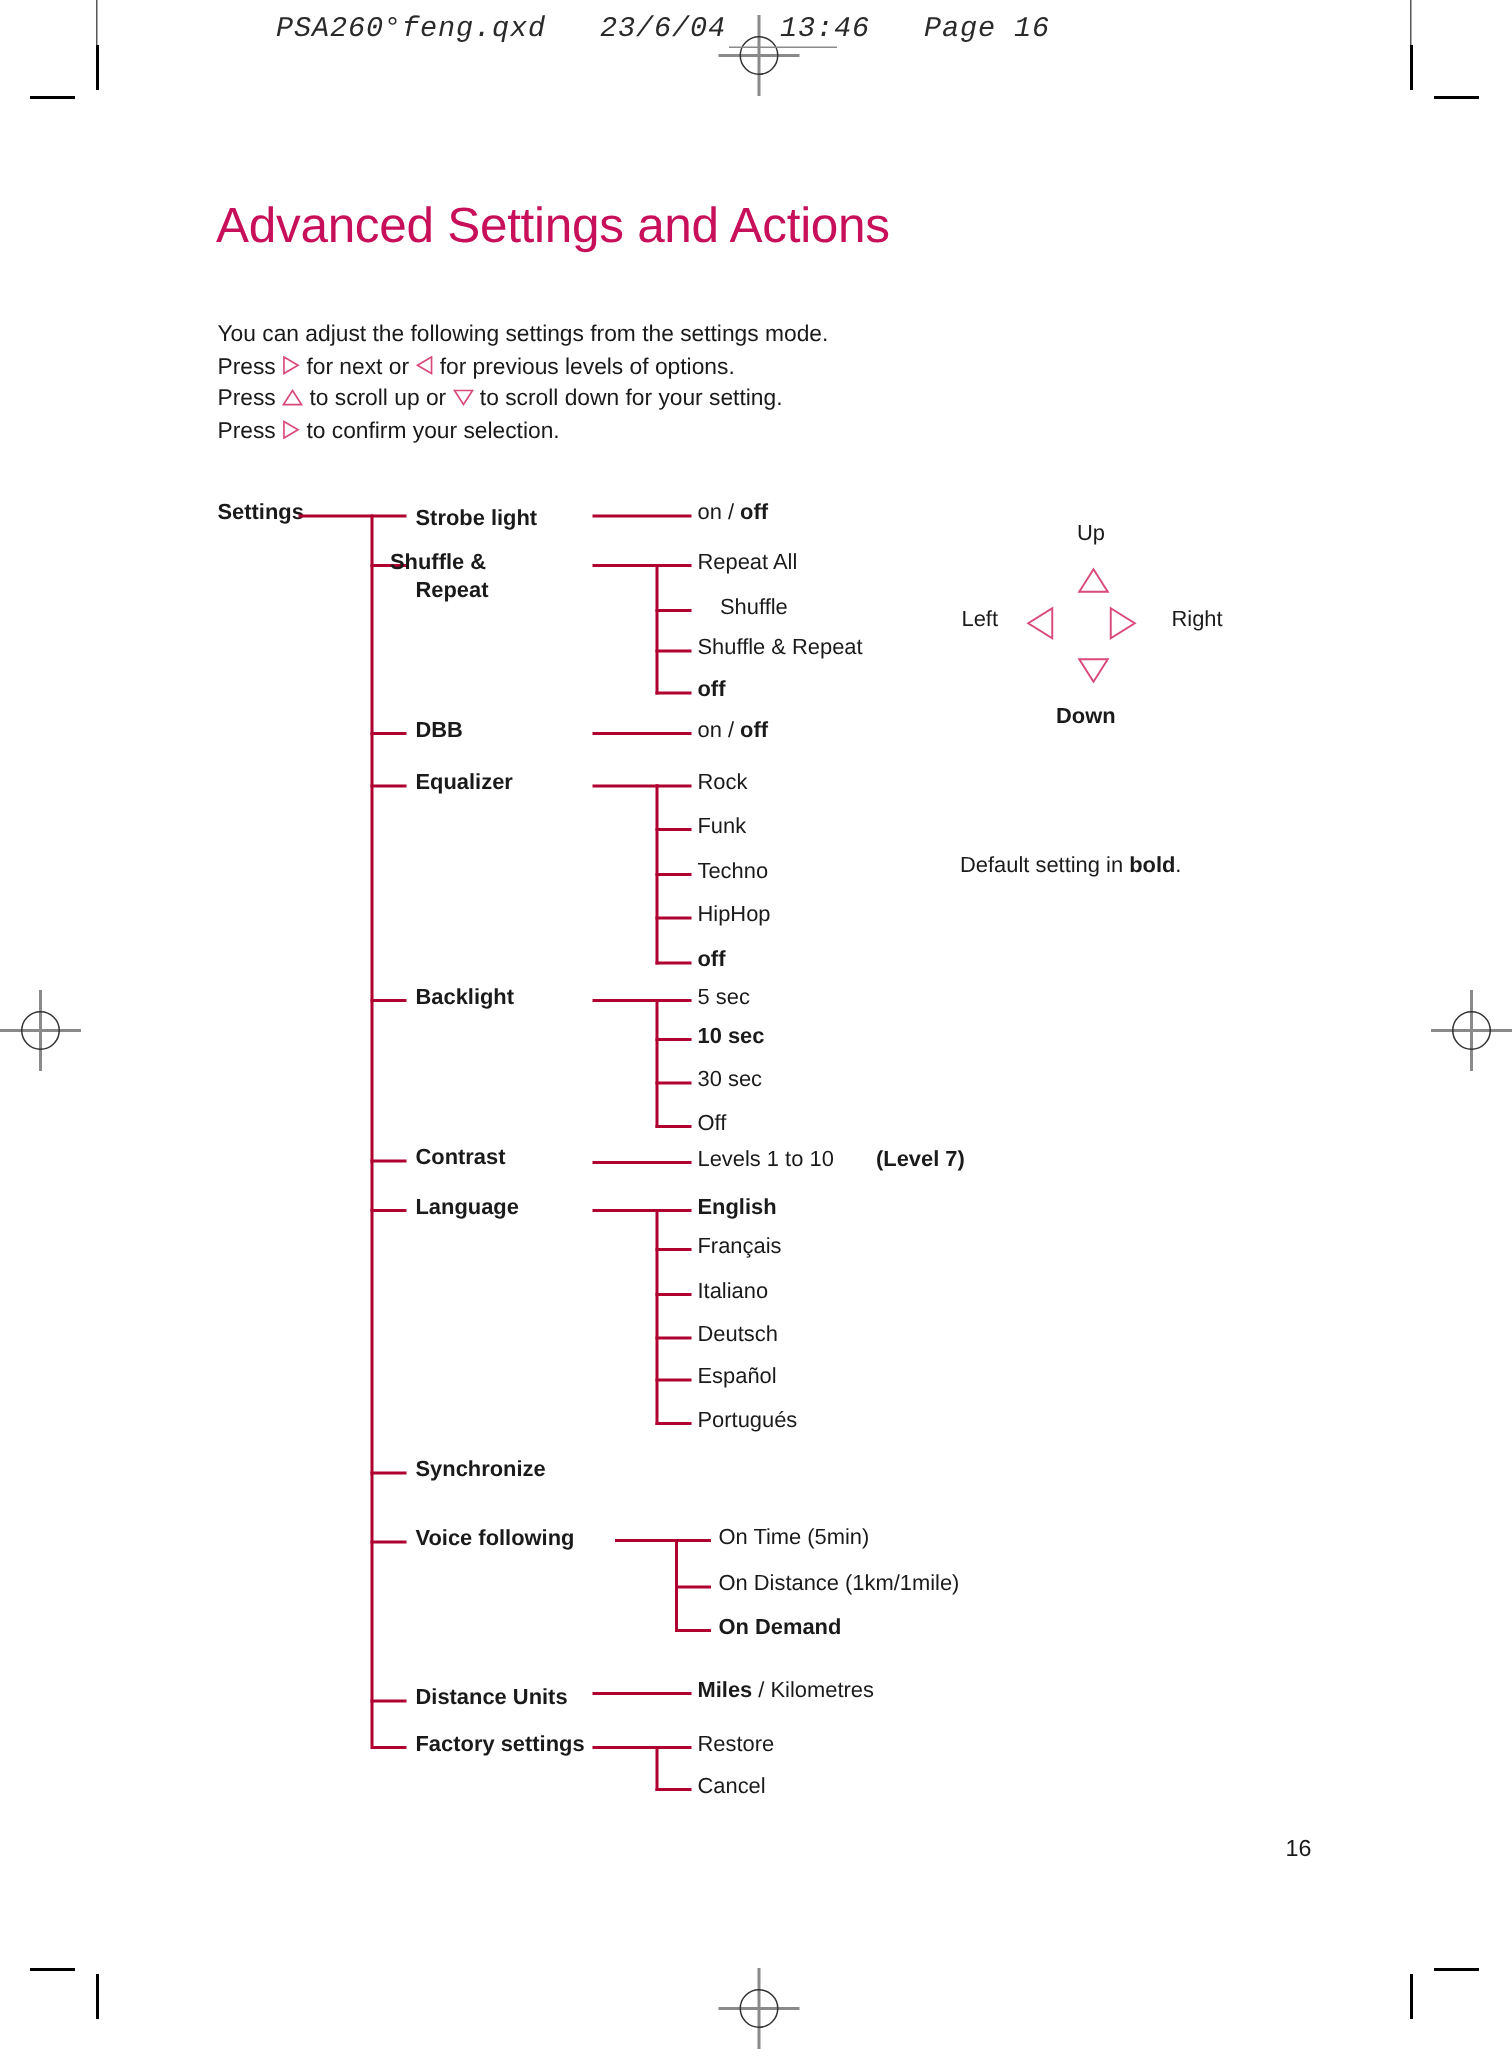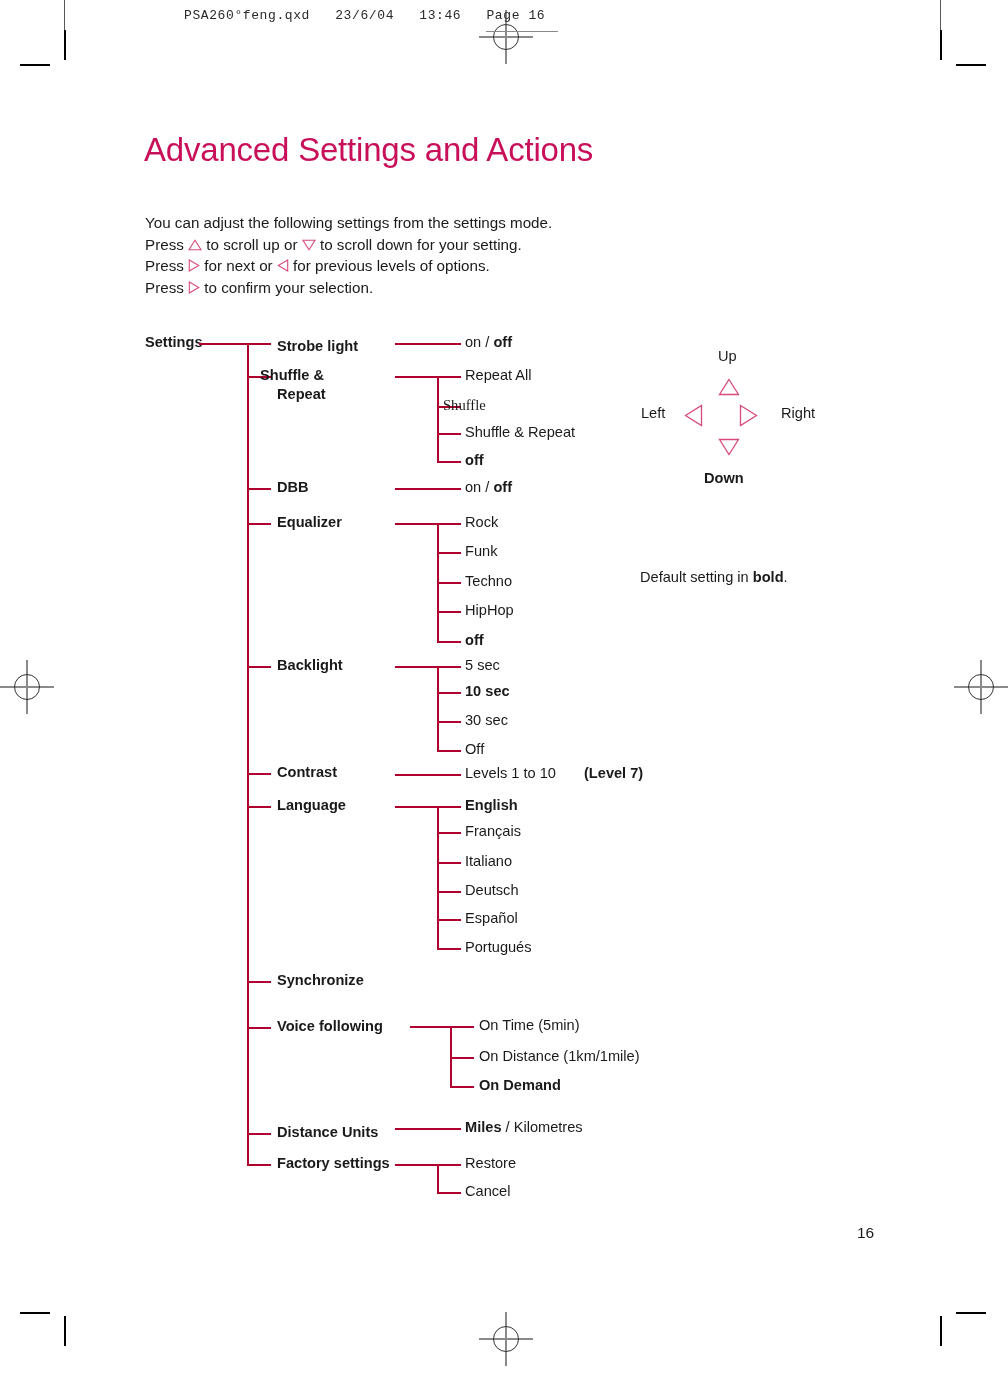--- a/index.html
+++ b/index.html
@@ -17,21 +17,21 @@
     position:absolute;border:1.2px solid #333;border-radius:50%;
     left:14px;top:14px;width:26px;height:26px;box-sizing:border-box;
   }
   .reg .vl{position:absolute;background:#8a8a8a;width:1.4px;left:26.3px;top:0;height:54px;}
   .reg .hl{position:absolute;background:#8a8a8a;height:1.4px;top:26.3px;left:0;width:54px;}
 
   
   .slug{
     position:absolute;left:184px;top:8px;
     font-family:"Liberation Mono","DejaVu Sans Mono",monospace;
-    font-size:13px;letter-spacing:0.6px;color:#2a2a2a;white-space:pre;
+    font-size:19px;letter-spacing:0.6px;color:#2a2a2a;white-space:pre;font-style:italic;
   }
   .slug-rule{position:absolute;left:486px;top:31px;width:72px;height:1.3px;background:#8a8a8a;}
 
   
   .page-title{
     position:absolute;left:144px;top:131px;
     font-size:33px;font-weight:400;color:#C8105A;
     letter-spacing:-0.2px;white-space:nowrap;
   }
   .intro{
@@ -95,39 +95,39 @@
 
 <div class="slug">PSA260°feng.qxd   23/6/04   13:46   Page 16</div>
 <div class="slug-rule"></div>
 
 <div class="page-title">Advanced Settings and Actions</div>
 
 <div class="intro">
   <div><span>You can adjust the following settings from the settings mode.</span></div>
   <div>
     <span>Press </span>
+    <svg class="tri" width="12" height="13" viewBox="0 0 12 13">
+        <path d="M1.3 1 L10.7 6.5 L1.3 12 Z" fill="none" stroke="#D94A78" stroke-width="1.1"></path>
+      </svg>
+    <span> for next or </span>
+    <svg class="tri" width="12" height="13" viewBox="0 0 12 13">
+        <path d="M10.7 1 L10.7 12 L1.3 6.5 Z" fill="none" stroke="#D94A78" stroke-width="1.1"></path>
+      </svg>
+    <span> for previous levels of options.</span>
+  </div>
+  <div>
+    <span>Press </span>
     <svg class="tri" width="14" height="12" viewBox="0 0 14 12">
         <path d="M7 1.3 L13 10.7 L1 10.7 Z" fill="none" stroke="#D94A78" stroke-width="1.1"></path>
       </svg>
     <span> to scroll up or </span>
     <svg class="tri" width="14" height="12" viewBox="0 0 14 12">
         <path d="M1 1.3 L13 1.3 L7 10.7 Z" fill="none" stroke="#D94A78" stroke-width="1.1"></path>
       </svg>
     <span> to scroll down for your setting.</span>
-  </div>
-  <div>
-    <span>Press </span>
-    <svg class="tri" width="12" height="13" viewBox="0 0 12 13">
-        <path d="M1.3 1 L10.7 6.5 L1.3 12 Z" fill="none" stroke="#D94A78" stroke-width="1.1"></path>
-      </svg>
-    <span> for next or </span>
-    <svg class="tri" width="12" height="13" viewBox="0 0 12 13">
-        <path d="M10.7 1 L10.7 12 L1.3 6.5 Z" fill="none" stroke="#D94A78" stroke-width="1.1"></path>
-      </svg>
-    <span> for previous levels of options.</span>
   </div>
   <div>
     <span>Press </span>
     <svg class="tri" width="12" height="13" viewBox="0 0 12 13">
         <path d="M1.3 1 L10.7 6.5 L1.3 12 Z" fill="none" stroke="#D94A78" stroke-width="1.1"></path>
       </svg>
     <span> to confirm your selection.</span>
   </div>
 </div>
 
@@ -141,21 +141,21 @@
     <div class="ln" style="left: 247px; top: 376px; width: 24px; height: 2.2px; background: rgb(176, 0, 48);"></div>
     <div class="lbl b" style="left: 260px; top: 367px;">Shuffle &amp;</div>
     <div class="lbl b" style="left: 277px; top: 386px;">Repeat</div>
     <div class="ln" style="left: 395px; top: 376px; width: 44.2px; height: 2.2px; background: rgb(176, 0, 48);"></div>
     <div class="ln" style="left: 437px; top: 376px; width: 2.2px; height: 87.2px; background: rgb(176, 0, 48);"></div>
     <div class="ln" style="left: 437px; top: 376px; width: 24px; height: 2.2px; background: rgb(176, 0, 48);"></div>
     <div class="ln" style="left: 437px; top: 406px; width: 24px; height: 2.2px; background: rgb(176, 0, 48);"></div>
     <div class="ln" style="left: 437px; top: 433px; width: 24px; height: 2.2px; background: rgb(176, 0, 48);"></div>
     <div class="ln" style="left: 437px; top: 461px; width: 24px; height: 2.2px; background: rgb(176, 0, 48);"></div>
     <div class="lbl" style="left: 465px; top: 367px;"><span>Repeat All</span></div>
-    <div class="lbl" style="left: 443px; top: 397px; font-family: Liberation Serif, serif;"><span>Shuffle</span></div>
+    <div class="lbl" style="left: 480px; top: 397px;"><span>Shuffle</span></div>
     <div class="lbl" style="left: 465px; top: 424px;"><span>Shuffle &amp; Repeat</span></div>
     <div class="lbl" style="left: 465px; top: 452px;"><span style="font-weight: bold;">off</span></div>
     <div class="ln" style="left: 247px; top: 488px; width: 24px; height: 2.2px; background: rgb(176, 0, 48);"></div>
     <div class="lbl b" style="left: 277px; top: 479px;">DBB</div>
     <div class="ln" style="left: 395px; top: 488px; width: 66px; height: 2.2px; background: rgb(176, 0, 48);"></div>
     <div class="lbl" style="left: 465px; top: 479px;"><span>on / </span><span style="font-weight: bold;">off</span></div>
     <div class="ln" style="left: 247px; top: 523px; width: 24px; height: 2.2px; background: rgb(176, 0, 48);"></div>
     <div class="lbl b" style="left: 277px; top: 514px;">Equalizer</div>
     <div class="ln" style="left: 395px; top: 523px; width: 44.2px; height: 2.2px; background: rgb(176, 0, 48);"></div>
     <div class="ln" style="left: 437px; top: 523px; width: 2.2px; height: 120.2px; background: rgb(176, 0, 48);"></div>

